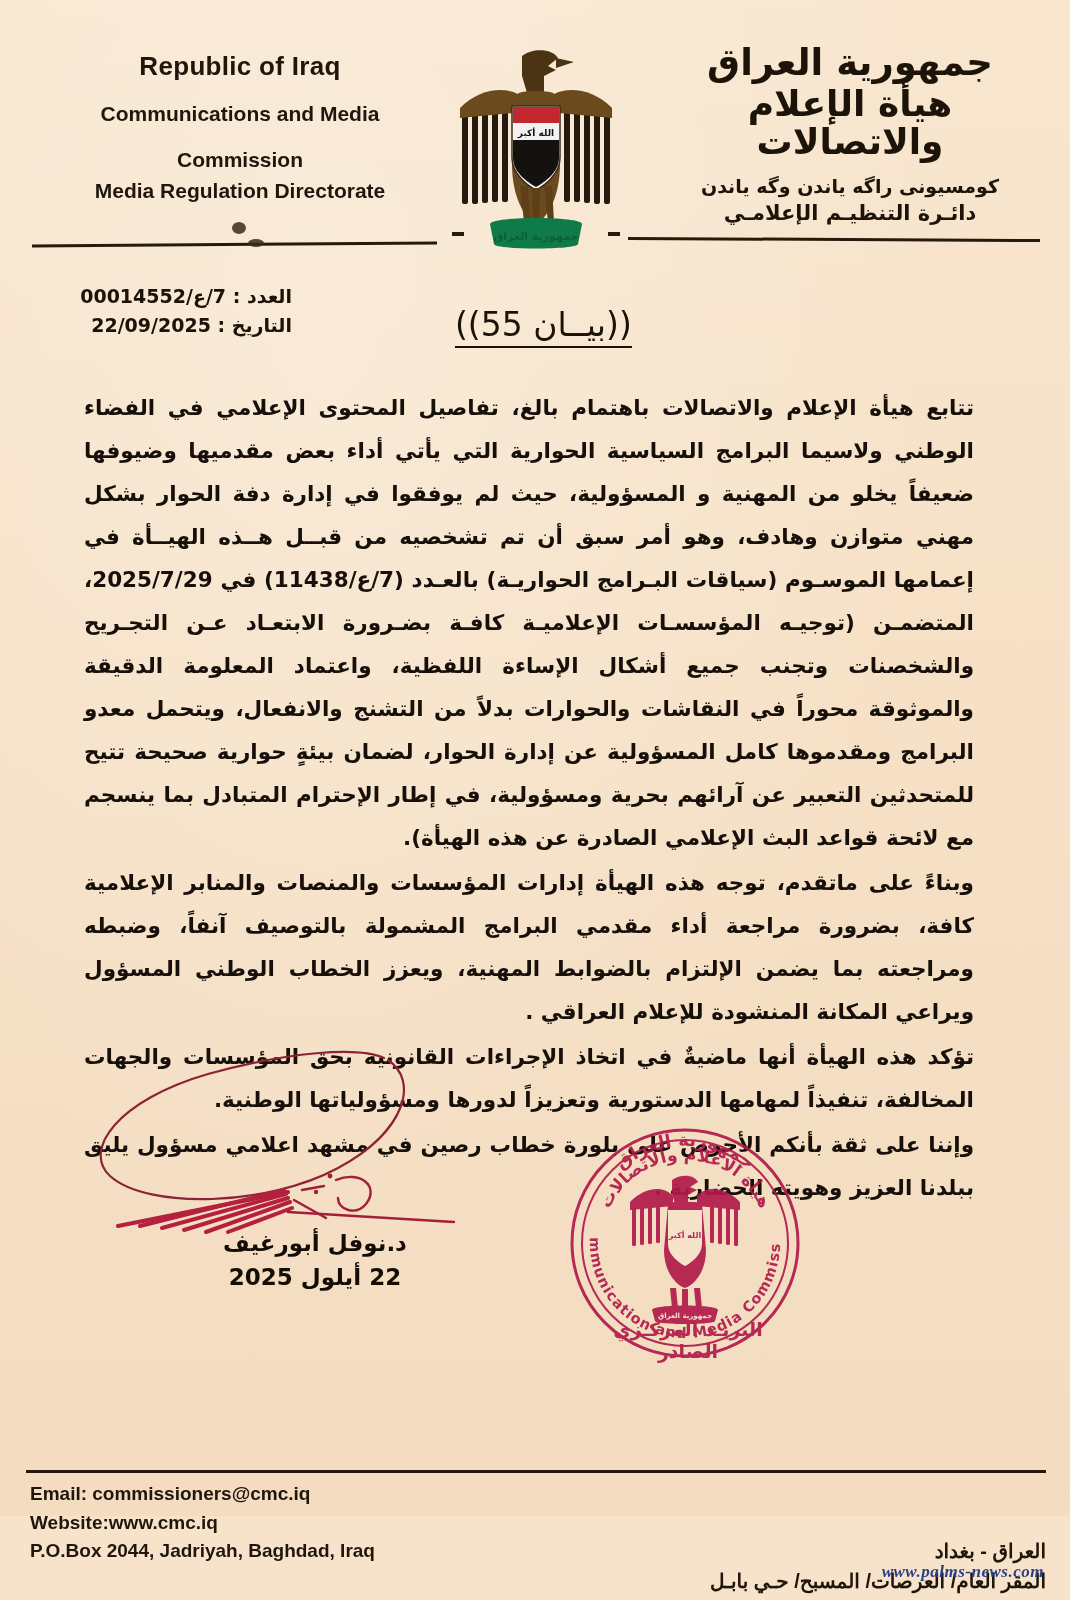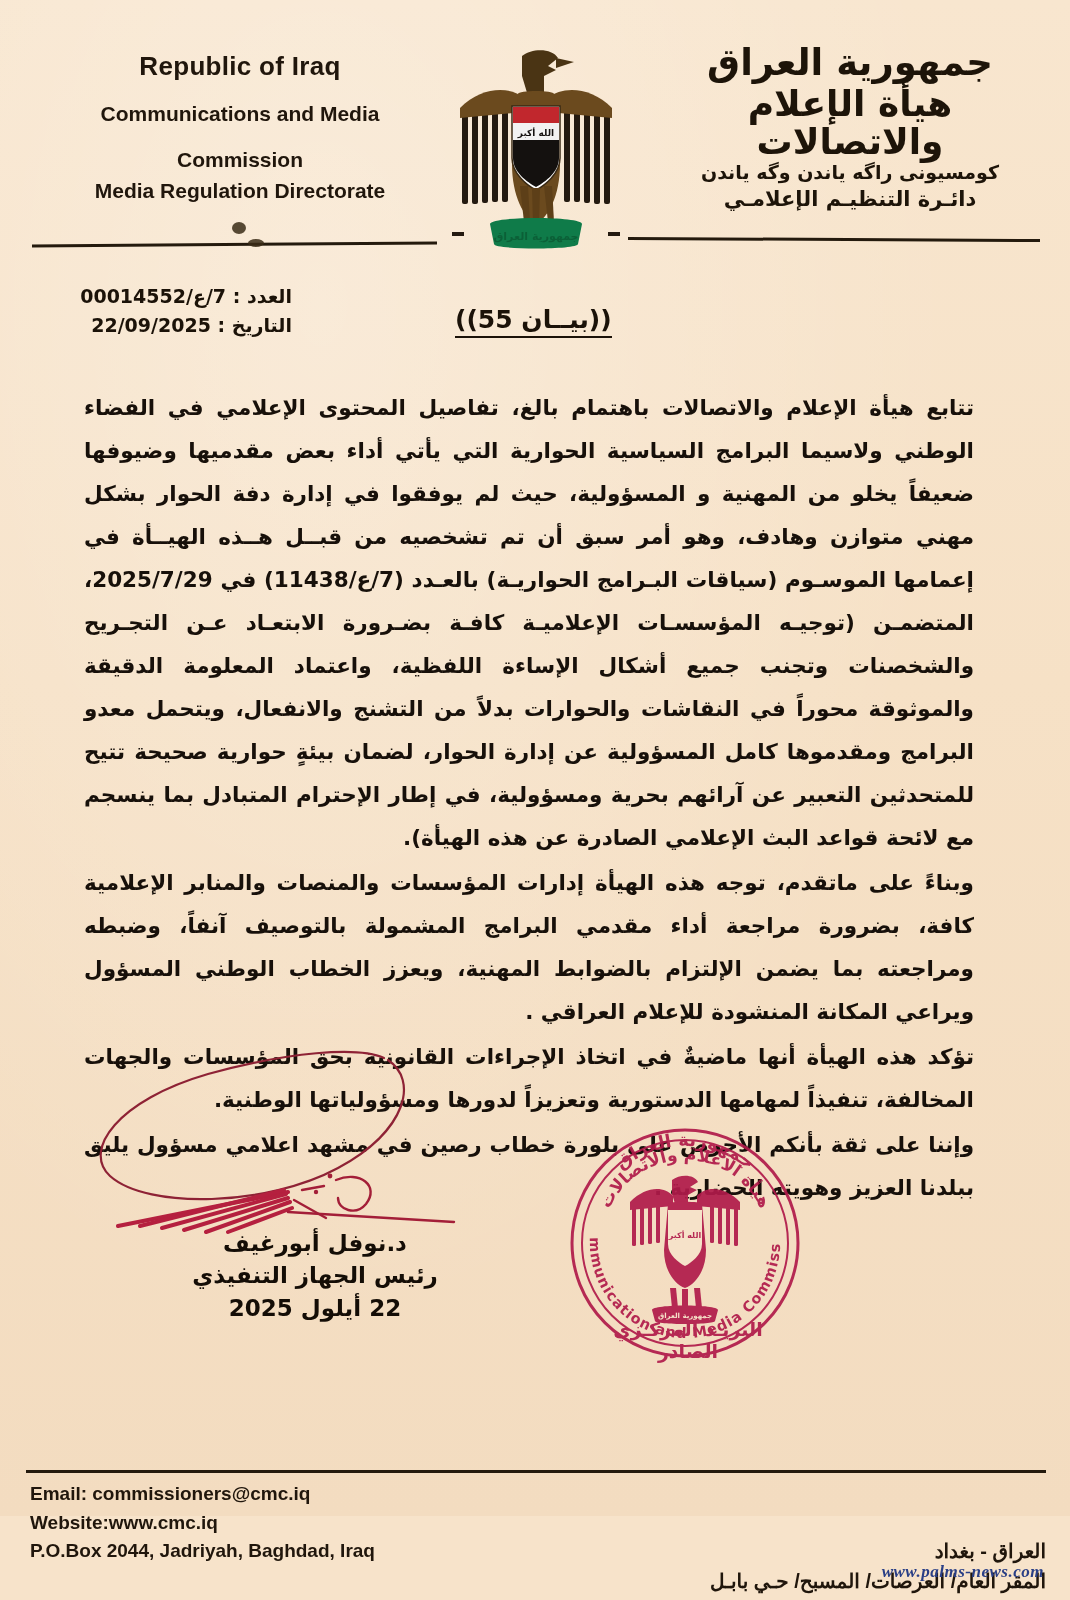--- a/index.html
+++ b/index.html
@@ -41,21 +41,21 @@
     font-size:37px;font-weight:bold;line-height:1.0;
     letter-spacing:-1px;
   }
   .hdr-ar .calig2{
     font-family:"DejaVu Sans", sans-serif;
     font-size:36px;font-weight:bold;line-height:1.05;
     margin-top:4px;letter-spacing:-1px;
   }
   .hdr-ar .kurd{
     font-family:"DejaVu Sans", sans-serif;
-    font-size:19px;font-weight:bold;letter-spacing:-.5px;
+    font-size:19px;font-weight:bold;margin-top:14px;letter-spacing:-.5px;
   }
   .hdr-ar .dept{
     font-family:"DejaVu Sans", sans-serif;
     font-size:21px;font-weight:bold;margin-top:4px;letter-spacing:-.5px;
   }
 
   
   .emblem{position:absolute;left:452px;top:46px;width:168px;height:205px;}
   .rule-left{
     position:absolute;left:32px;top:243px;width:405px;height:0;
@@ -71,21 +71,21 @@
     position:absolute;right:778px;top:282px;
     direction:rtl;text-align:right;
     font-family:"DejaVu Sans", sans-serif;
     font-size:19px;font-weight:bold;line-height:1.55;
   }
   .refblock div{white-space:nowrap;}
   .bayan{
     position:absolute;left:455px;top:305px;
     direction:rtl;
     font-family:"DejaVu Sans", sans-serif;
-    font-size:25px;font-weight:bold;
+    font-size:33px;font-weight:normal;
     border-bottom:2px solid #1b1208;
     padding-bottom:2px;
   }
 
   
   .body{
     position:absolute;left:84px;top:386px;width:890px;
     direction:rtl;text-align:justify;
     font-family:"DejaVu Sans", sans-serif;
     font-size:21.5px;font-weight:bold;
@@ -246,21 +246,20 @@
       <path d="M200 172 L366 182"></path>
     </g>
     <g fill="#a31e38">
       <circle cx="242" cy="136" r="2.4"></circle>
       <circle cx="228" cy="152" r="2.2"></circle>
     </g>
   </svg>
 
   <div class="sig-text">
     <div>د.نوفل أبورغيف</div>
-    <div>رئيس الجهاز التنفيذي</div>
     <div class="sig-date">22 أيلول 2025</div>
   </div>
 
   <svg class="stamp" viewBox="0 0 250 250">
     <defs>
       <path id="arcTop" d="M 28 125 A 97 97 0 0 1 222 125"></path>
       <path id="arcTop2" d="M 42 125 A 83 83 0 0 1 208 125"></path>
       <path id="arcBottom" d="M 30 125 A 95 95 0 0 0 220 125"></path>
     </defs>
     <g opacity="0.92">

